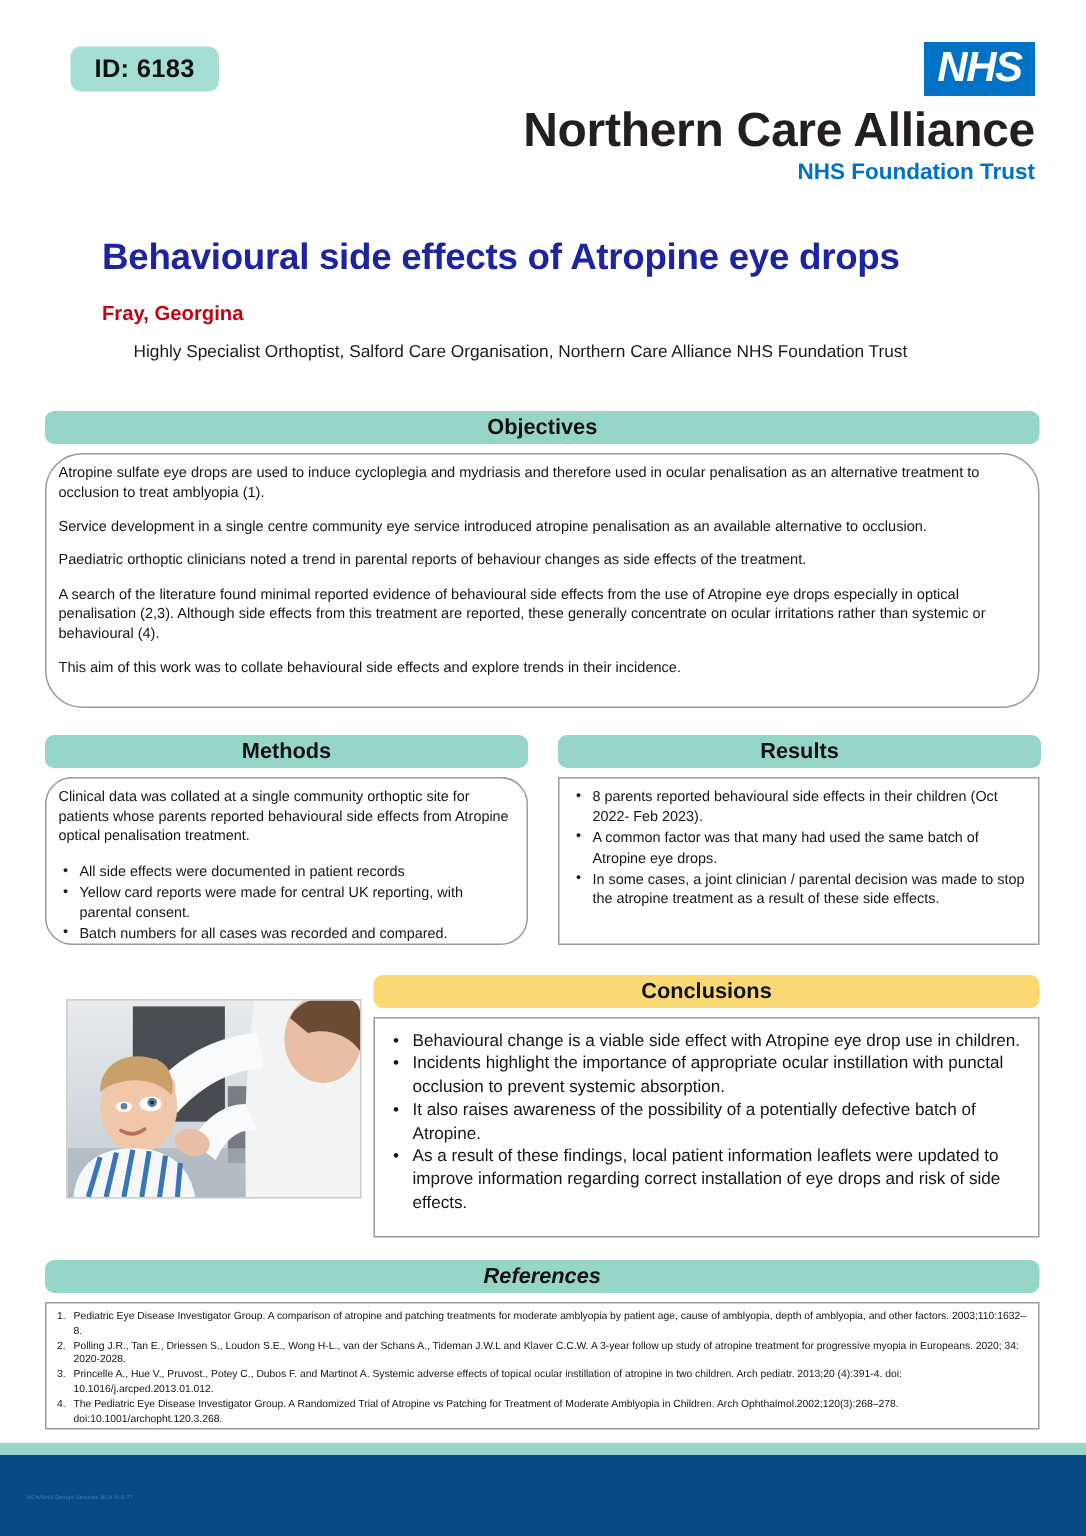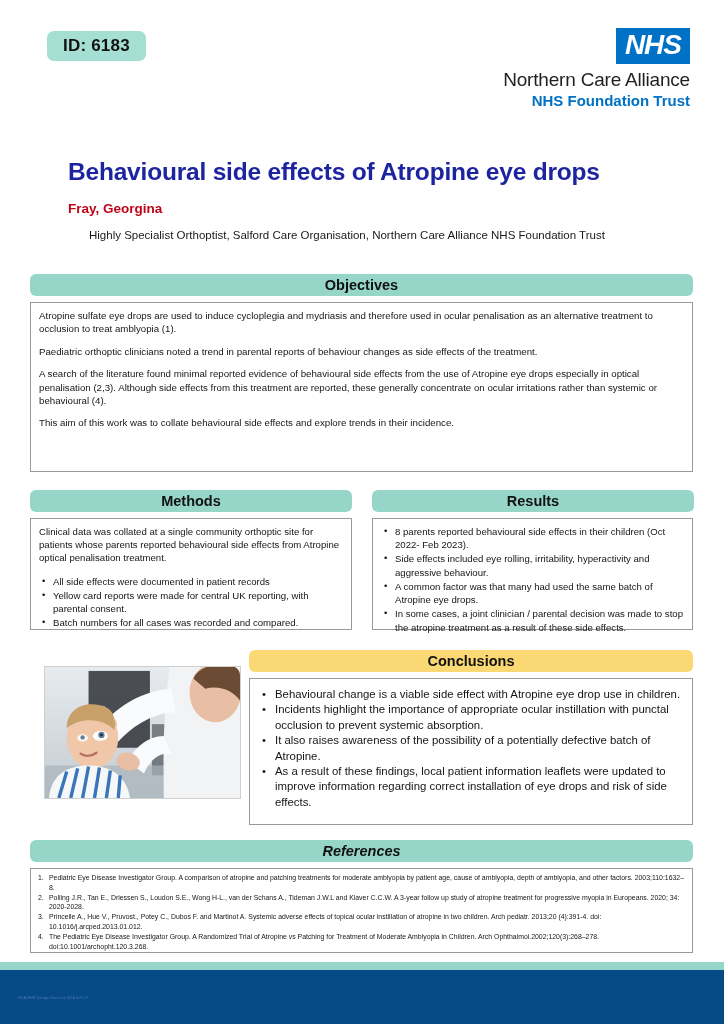--- a/index.html
+++ b/index.html
@@ -53,22 +53,22 @@
     font-family: "Liberation Sans", sans-serif;
     font-weight: bold;
     font-style: italic;
     font-size: 28px;
     line-height: 1;
     padding: 3px 9px 5px 9px;
     letter-spacing: -1px;
   }
   .trust-name {
     color: #231f20;
-    font-size: 19px;
-    font-weight: normal;
+    font-size: 32px;
+    font-weight: bold;
     letter-spacing: -0.2px;
     margin-top: 6px;
     line-height: 1.05;
   }
   .trust-sub {
     color: #0072c6;
     font-size: 15px;
     font-weight: bold;
     margin-top: 3px;
     line-height: 1.05;
@@ -142,25 +142,25 @@
   }
   ul.blist li:before {
     content: "\2022";
     position: absolute;
     left: 3px;
     top: -1px;
   }
 
   
   #objectives-head { left: 30px; top: 274px; width: 663px; }
-  #objectives-body { left: 30px; top: 302px; width: 663px; height: 170px; font-size: 9.7px; }
+  #objectives-body { left: 30px; top: 302px; width: 663px; height: 170px; font-size: 9.7px; border-radius: 25px; }
 
   
   #methods-head { left: 30px; top: 490px; width: 322px; }
-  #methods-body { left: 30px; top: 518px; width: 322px; height: 112px; }
+  #methods-body { left: 30px; top: 518px; width: 322px; height: 112px; border-radius: 18px; }
   #methods-body .lead { margin-bottom: 10px; }
 
   
   #results-head { left: 372px; top: 490px; width: 322px; }
   #results-body { left: 372px; top: 518px; width: 321px; height: 112px; }
 
   
   .photo {
     position: absolute;
     left: 44px;
@@ -247,40 +247,40 @@
     </div>
   </div>
 
   <div class="title">Behavioural side effects of Atropine eye drops</div>
   <div class="author">Fray, Georgina</div>
   <div class="affiliation">Highly Specialist Orthoptist, Salford Care Organisation, Northern Care Alliance NHS Foundation Trust</div>
 
   <div class="sec-head" id="objectives-head">Objectives</div>
   <div class="sec-body" id="objectives-body">
     <p>Atropine sulfate eye drops are used to induce cycloplegia and mydriasis and therefore used in ocular penalisation as an alternative treatment to occlusion to treat amblyopia (1).</p>
+    <p>Service development in a single centre community eye service introduced atropine penalisation as an available alternative to occlusion.</p>
     <p>Paediatric orthoptic clinicians noted a trend in parental reports of behaviour changes as side effects of the treatment.</p>
     <p>A search of the literature found minimal reported evidence of behavioural side effects from the use of Atropine eye drops especially in optical penalisation (2,3). Although side effects from this treatment are reported, these generally concentrate on ocular irritations rather than systemic or behavioural (4).</p>
     <p>This aim of this work was to collate behavioural side effects and explore trends in their incidence.</p>
   </div>
 
   <div class="sec-head" id="methods-head">Methods</div>
   <div class="sec-body" id="methods-body">
     <p class="lead">Clinical data was collated at a single community orthoptic site for patients whose parents reported behavioural side effects from Atropine optical penalisation treatment.</p>
     <ul class="blist">
       <li>All side effects were documented in patient records</li>
       <li>Yellow card reports were made for central UK reporting, with parental consent.</li>
       <li>Batch numbers for all cases was recorded and compared.</li>
     </ul>
   </div>
 
   <div class="sec-head" id="results-head">Results</div>
   <div class="sec-body" id="results-body">
     <ul class="blist">
       <li>8 parents reported behavioural side effects in their children (Oct 2022- Feb 2023).</li>
-      <li>Side effects included eye rolling, irritability, hyperactivity and aggressive behaviour.</li>
       <li>A common factor was that many had used the same batch of Atropine eye drops.</li>
       <li>In some cases, a joint clinician / parental decision was made to stop the atropine treatment as a result of these side effects.</li>
     </ul>
   </div>
 
   <div class="photo">
     <svg viewBox="0 0 197 133" width="195" height="131" preserveAspectRatio="none">
       <defs>
         <linearGradient id="bgg" x1="0" y1="0" x2="0" y2="1">
           <stop offset="0" stop-color="#e7ebee"></stop>

